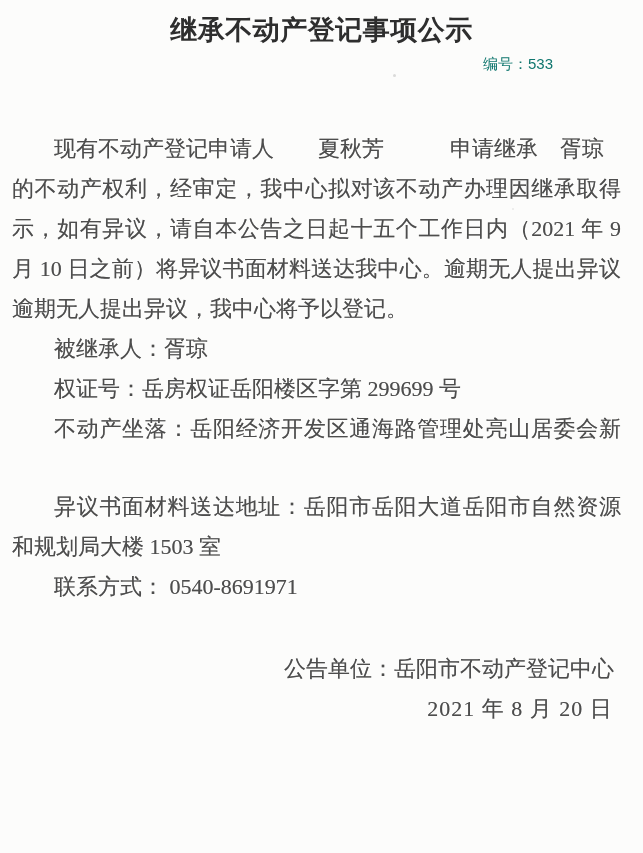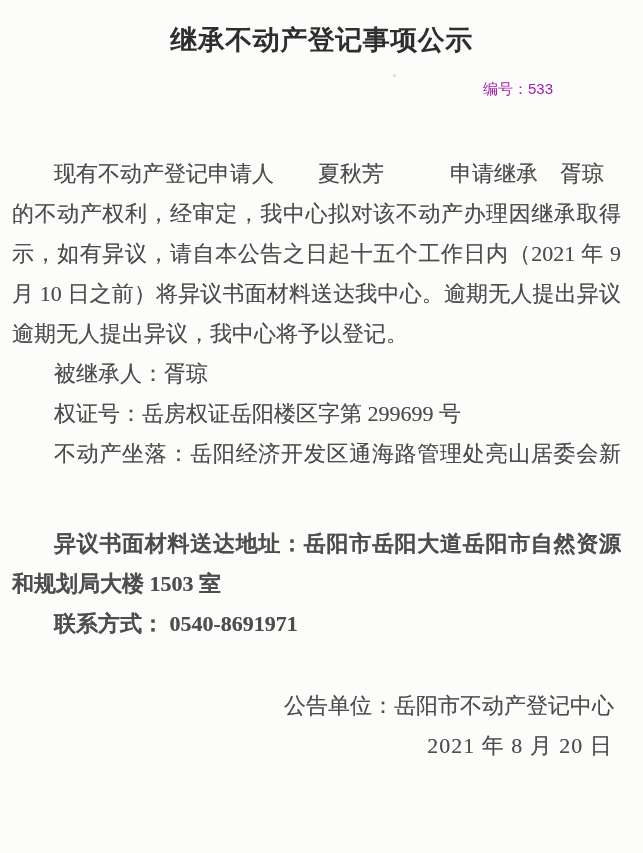--- a/index.html
+++ b/index.html
@@ -22,50 +22,50 @@
     position: absolute;
     border-radius: 50%;
     background: #9a9a9a;
     opacity: 0.35;
   }
   .speck.s1 { left: 393px; top: 74px; width: 3px; height: 3px; }
   .speck.s2 { left: 512px; top: 208px; width: 2px; height: 2px; opacity: 0.2; }
 
   .title {
     margin: 0;
-    padding-top: 23px;
+    padding-top: 13px;
     height: 34px;
     line-height: 34px;
     text-align: center;
     font-family: "Liberation Sans", sans-serif;
     font-size: 27px;
     font-weight: bold;
     color: #2e2e2e;
     letter-spacing: 0.5px;
   }
   .doc-number {
-    margin-top: 21px;
+    margin-top: 6px;
     height: 22px;
     line-height: 22px;
     text-align: right;
     padding-right: 90px;
     font-family: "Liberation Sans", sans-serif;
     font-size: 15px;
-    color: #a21caf;
+    color: #0f766e;
   }
   .body-block {
     padding-left: 12px;
     padding-right: 22px;
     font-size: 22px;
     line-height: 40px;
     color: #4d4d4d;
     text-shadow: 0 0 0.5px rgba(90,90,90,0.55);
   }
   #body-lines   { margin-top: 54px; }
-  #contact-lines{ margin-top: 50px; font-weight: bold; }
+  #contact-lines{ margin-top: 38px; }
   .line {
     height: 40px;
     white-space: nowrap;
   }
   .line.indent { text-indent: 42px; }
   .line.fill {
     text-align: justify;
     text-align-last: justify;
     text-justify: inter-character;
     white-space: normal;

